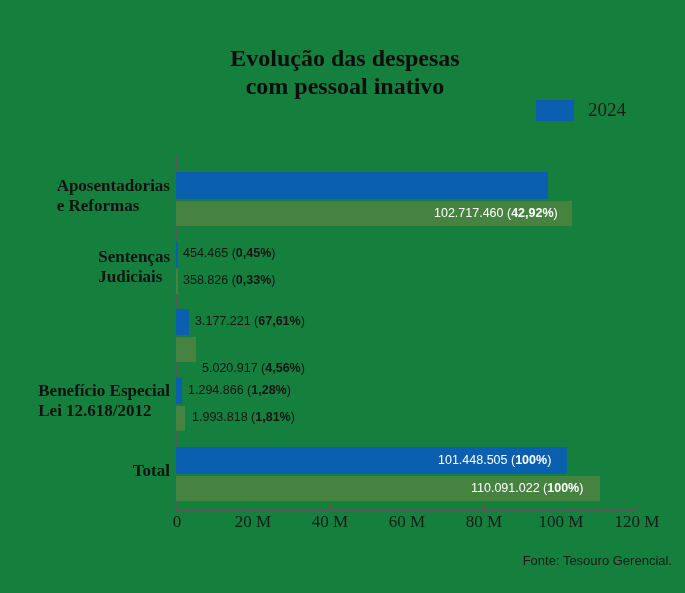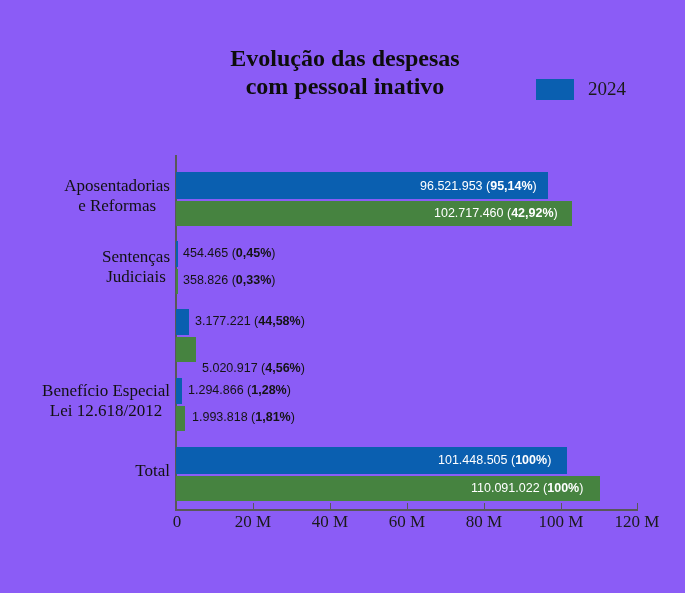--- a/index.html
+++ b/index.html
@@ -4,21 +4,21 @@
 <style>
   html, body {
     margin: 0;
     padding: 0;
     background: #ffffff;
   }
   #page {
     position: relative;
     width: 685px;
     height: 593px;
-    background: #8b5cf6;
+    background: #15803d;
     overflow: hidden;
     font-family: "Liberation Sans", sans-serif;
   }
 
   
   #chart-title {
     position: absolute;
     left: 140px;
     top: 44px;
     width: 410px;
@@ -34,20 +34,21 @@
   
   #legend {
     position: absolute;
     left: 536px;
     top: 72px;
   }
   .legend-row {
     display: flex;
     align-items: center;
     height: 34px;
+    margin-top: 21px;
   }
   .legend-swatch {
     width: 38px;
     height: 21px;
     margin-right: 14px;
   }
   .legend-label {
     font-family: "Liberation Serif", serif;
     font-size: 19px;
     color: #1a1a1a;
@@ -91,26 +92,27 @@
     font-size: 17px;
     color: #1a1a1a;
     transform: translateX(-50%);
     white-space: nowrap;
   }
 
   
   .cat-label {
     position: absolute;
     right: 515px; 
-    text-align: center;
+    text-align: left;
     font-family: "Liberation Serif", serif;
     font-size: 17px;
     line-height: 20px;
     color: #111111;
     white-space: pre-line;
+    font-weight: bold;
   }
 
   
   .bar {
     position: absolute;
     left: 176px;
   }
   .bar.b2024 { background: #0a5fb0; }
   .bar.b2025 { background: #468340; }
 
@@ -163,40 +165,37 @@
 
     <div class="cat-label" style="top:176px">Aposentadorias
 e Reformas</div>
     <div class="cat-label" style="top:247px">Sentenças
 Judiciais</div>
     <div class="cat-label" style="top:381px">Benefício Especial
 Lei 12.618/2012</div>
     <div class="cat-label" style="top:461px">Total</div>
 
     <div class="bar b2024" style="top:172px;height:27px;width:372px"></div>
-    <div class="bar-label-in" style="left:420px;top:179px">
-      <span>96.521.953</span> (<b>95,14%</b>)
-    </div>
     <div class="bar b2025" style="top:201px;height:25px;width:396px"></div>
     <div class="bar-label-in" style="left:434px;top:206px">
       <span>102.717.460</span> (<b>42,92%</b>)
     </div>
 
     <div class="bar b2024" style="top:241px;height:26px;width:2px"></div>
     <div class="bar-label-out" style="left:183px;top:246px">
       <span>454.465</span> (<b>0,45%</b>)
     </div>
     <div class="bar b2025" style="top:269px;height:25px;width:2px"></div>
     <div class="bar-label-out" style="left:183px;top:273px">
       <span>358.826</span> (<b>0,33%</b>)
     </div>
 
     <div class="bar b2024" style="top:309px;height:26px;width:13px"></div>
     <div class="bar-label-out" style="left:195px;top:314px">
-      <span>3.177.221</span> (<b>44,58%</b>)
+      <span>3.177.221</span> (<b>67,61%</b>)
     </div>
     <div class="bar b2025" style="top:337px;height:25px;width:20px"></div>
     <div class="bar-label-out" style="left:202px;top:361px">
       <span>5.020.917</span> (<b>4,56%</b>)
     </div>
 
     <div class="bar b2024" style="top:378px;height:26px;width:6px"></div>
     <div class="bar-label-out" style="left:188px;top:383px">
       <span>1.294.866</span> (<b>1,28%</b>)
     </div>
@@ -224,14 +223,15 @@
 
     <div class="x-tick-label" style="left:177px">0</div>
     <div class="x-tick-label" style="left:253px">20 M</div>
     <div class="x-tick-label" style="left:330px">40 M</div>
     <div class="x-tick-label" style="left:407px">60 M</div>
     <div class="x-tick-label" style="left:484px">80 M</div>
     <div class="x-tick-label" style="left:561px">100 M</div>
     <div class="x-tick-label" style="left:637px">120 M</div>
   </div>
 
+  <div id="source-note">Fonte: Tesouro Gerencial.</div>
 
 </div>
 
 </body></html>

